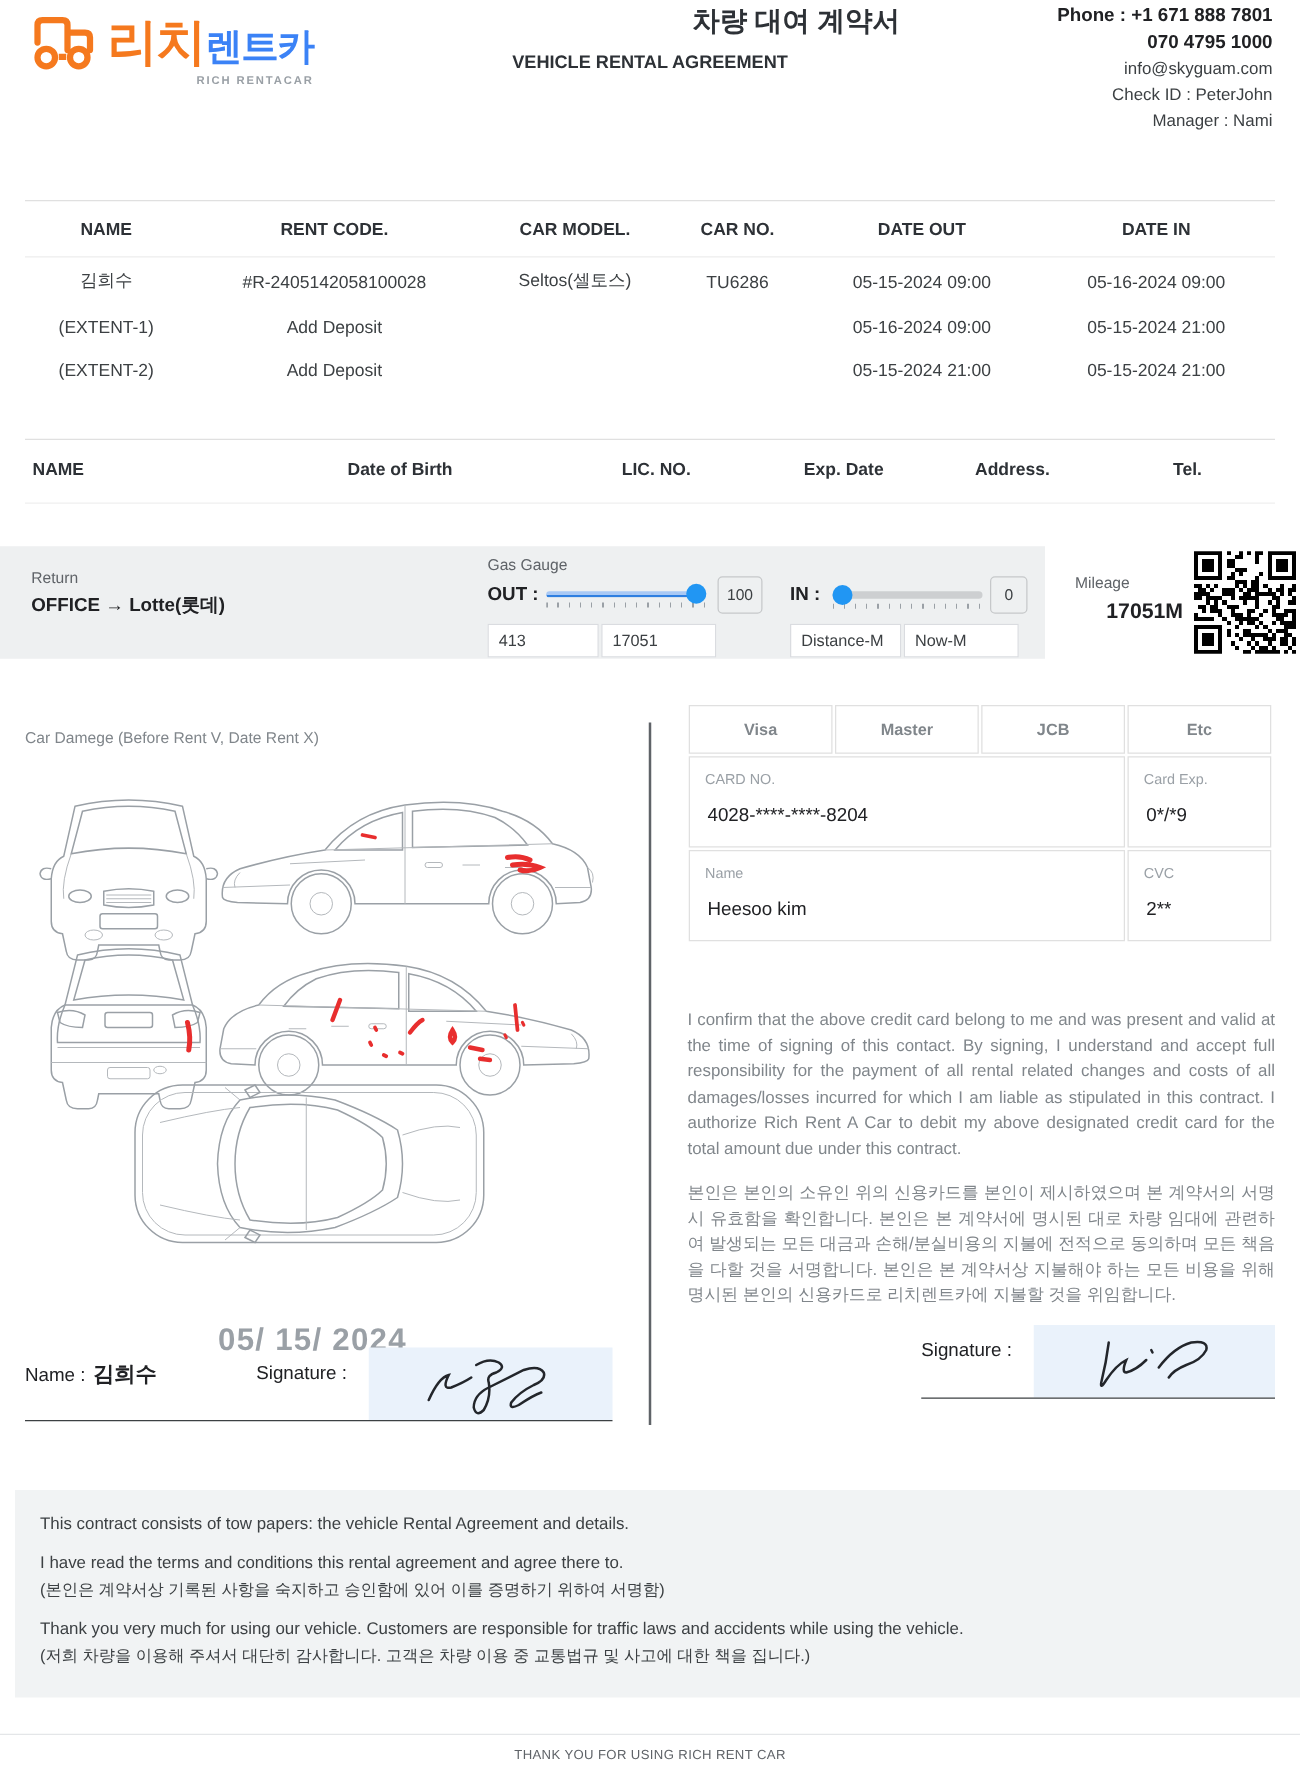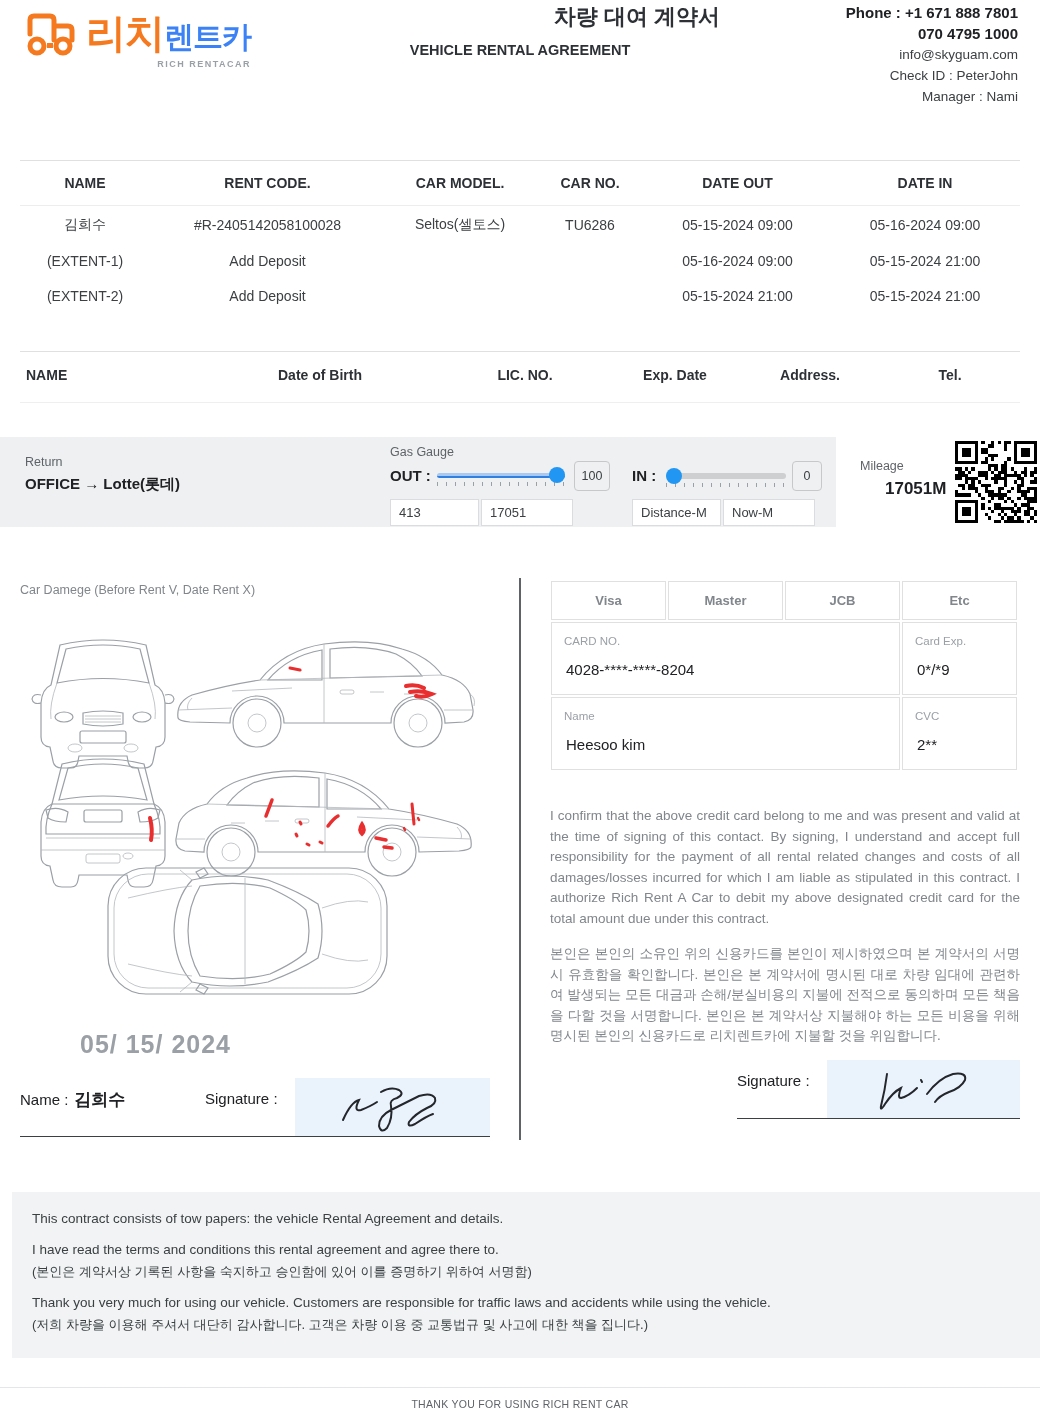--- a/index.html
+++ b/index.html
@@ -37,21 +37,21 @@
   .field { border:1px solid #dadce0; background:#fff; font-size:13px; color:#3c4043; padding:0 8px; height:27px; line-height:25px; font-family:"Liberation Sans",sans-serif; }
   .mileage-val { font-size:17px; font-weight:bold; color:#202124; }
   .qrwrap { background:#fff; display:flex; align-items:center; justify-content:center; }
 
   
   .gray-note { font-size:12.5px; color:#80868b; }
   .vdivider { width:2px; background:#5f6368; }
   .carline { stroke:#9aa0a6; fill:none; stroke-width:1.2; }
   .carline2 { stroke:#b4b8bc; fill:none; stroke-width:0.8; }
   .dmg { stroke:#e82e2e; fill:none; stroke-linecap:round; }
-  .date-big { font-size:25px; font-weight:bold; color:#9aa0a6; text-align:left; letter-spacing:1px; }
+  .date-big { font-size:25px; font-weight:bold; color:#9aa0a6; text-align:center; letter-spacing:1px;margin-top:28px; }
   .sig-label { font-size:15px; color:#202124; }
   .sig-box { background:#eaf2fb; }
   .sig-underline { border-bottom:1.5px solid #3c4043; }
   .name-bold { font-size:17px; font-weight:bold; }
 
   .cardtable { border-collapse:separate; border-spacing:2px; width:470px; table-layout:fixed; }
   .cardtable td { border:1px solid #e0e0e0; background:#fff; vertical-align:top; }
   .cardtable .hd { text-align:center; font-size:13px; font-weight:bold; color:#80868b; padding:11px 2px; }
   .cell-lbl { font-size:11.5px; color:#9aa0a6; padding:12px 0 0 12px; }
   .cell-val { font-size:15px; color:#202124; padding:14px 0 16px 14px; }
@@ -510,21 +510,21 @@
   <div class="abs sig-label" style="left:205px; top:1090px;">Signature :</div>
   <div class="abs sig-box" style="left:295px; top:1078px; width:195px; height:58px;">
     <svg width="195" height="58" viewBox="0 0 195 58">
       <path d="M48,42 Q56,24 64,22 Q58,34 66,32 Q76,28 82,24 M86,14 Q96,8 104,12 Q110,16 102,20 Q94,22 96,28 Q98,40 92,50 Q86,56 84,48 Q84,38 96,32 Q112,24 124,18 Q136,14 140,20 Q142,26 132,30 Q120,36 114,44 Q112,50 120,46 Q132,38 138,36" stroke="#23262b" stroke-width="2" fill="none" stroke-linecap="round"></path>
     </svg>
   </div>
   <div class="abs sig-underline" style="left:20px; top:1136px; width:470px;"></div>
 
   <div class="abs vdivider" style="left:519px; top:578px; height:562px;"></div>
 
-  <table class="cardtable abs" style="left:549px; top:579px;">
+  <table class="cardtable abs" style="left:549px; top:562px;">
     <colgroup>
         <col style="width:25%">
         <col style="width:25%">
         <col style="width:25%">
         <col style="width:25%">
       </colgroup>
     <tbody>
         <tr>
       <td class="hd">Visa</td>
       <td class="hd">Master</td>

